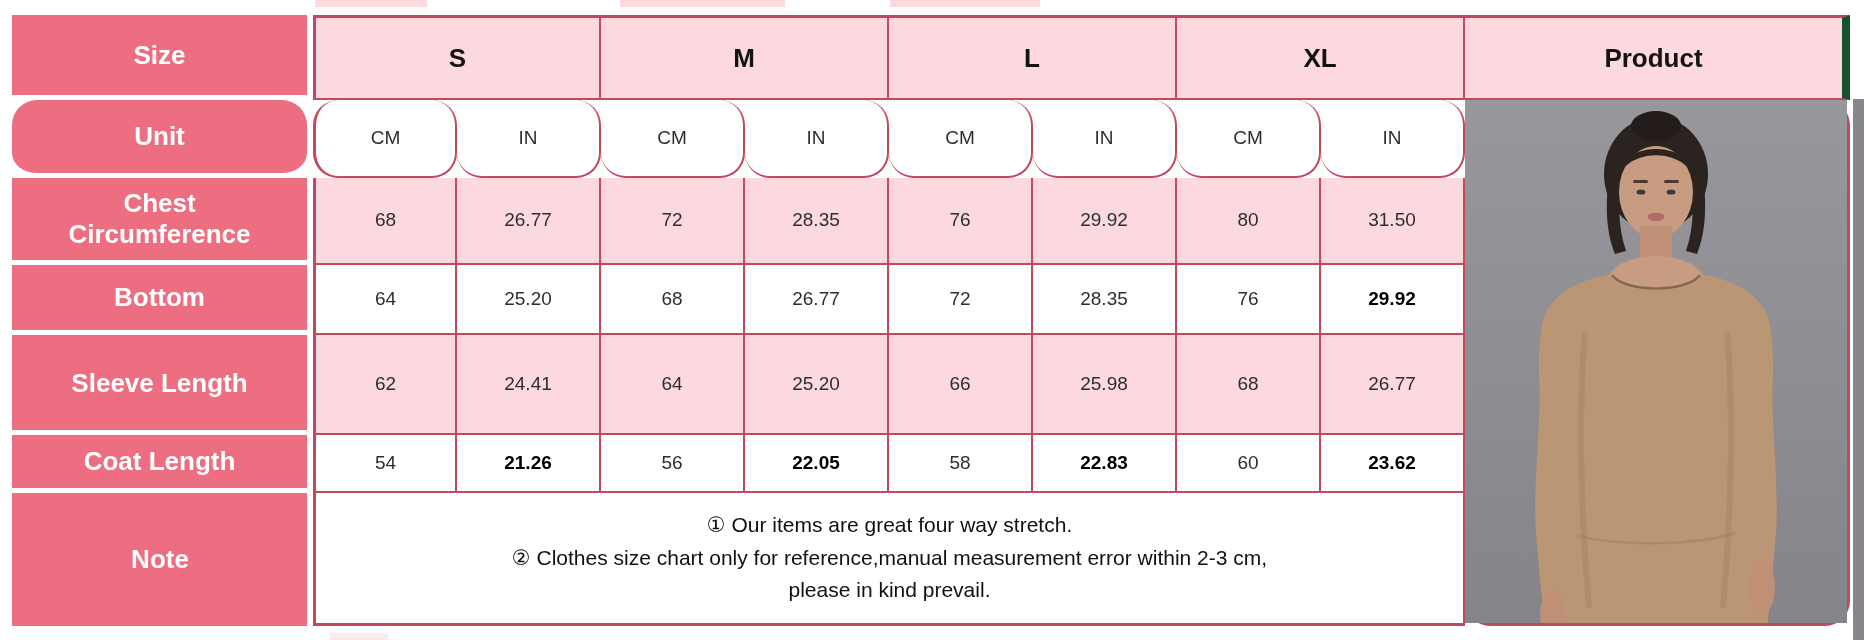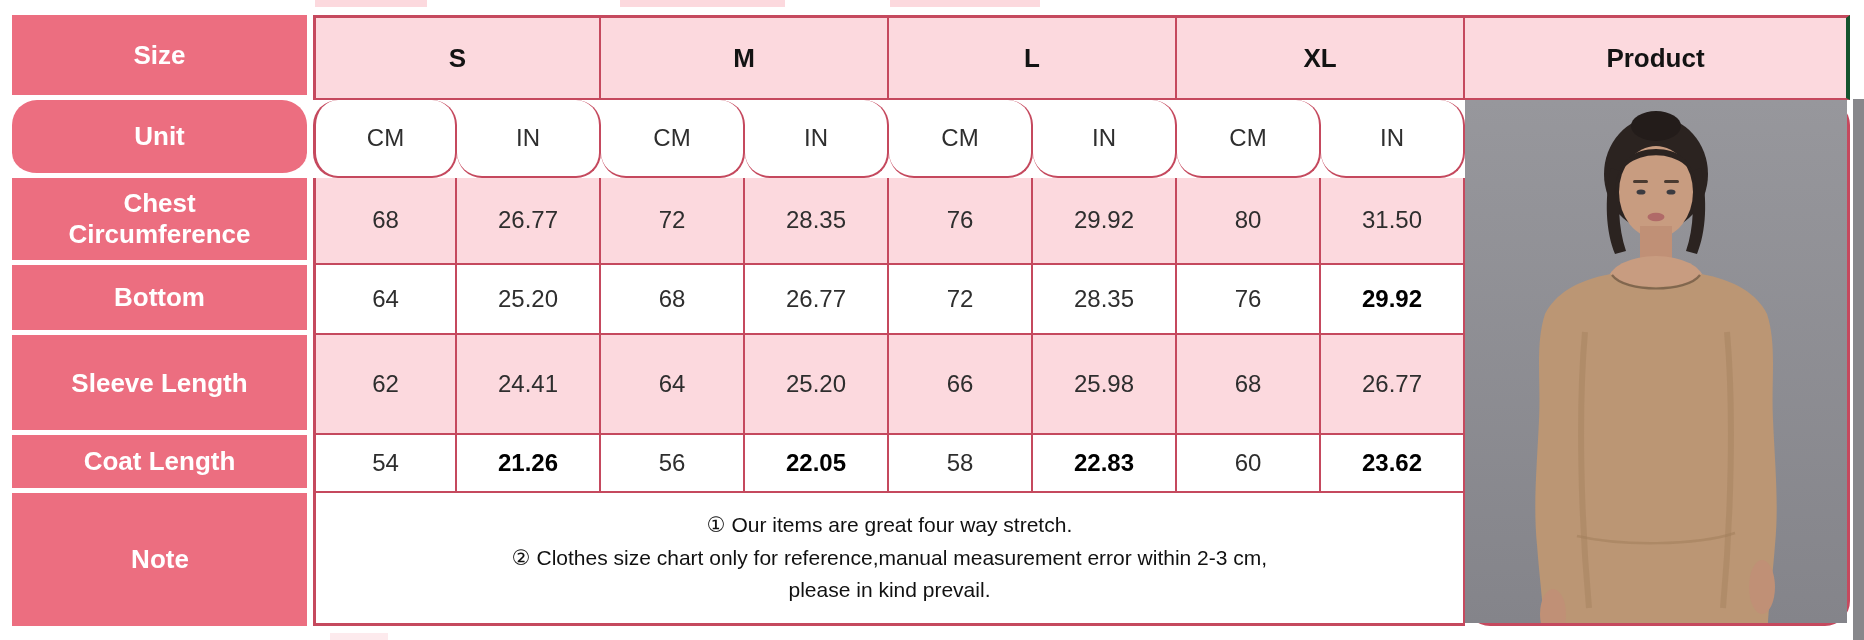--- a/index.html
+++ b/index.html
@@ -25,25 +25,25 @@
   }
   .label-cell.last{border-bottom:none;padding-left:27px;}
   .spacer{background:#ffffff;}
 
   
   .hdr{
     background:#fcd9de;color:#131313;font-weight:bold;font-size:26px;
     border-top:3px solid #c5495e;border-right:2px solid #c5495e;border-bottom:2px solid #c5495e;
   }
   .hdr.first{border-left:3px solid #c5495e;}
-  .hdr.product-hdr{border-right:4px solid #14532d;}
+  .hdr.product-hdr{border-right:8px solid #14532d;}
 
   
   .cell{
-    background:#ffffff;color:#2e2e2e;font-size:24px;
+    background:#ffffff;color:#2e2e2e;font-size:19px;
     border-right:2px solid #c5495e;border-bottom:2px solid #c5495e;
   }
   .cell.first{border-left:3px solid #c5495e;}
   tr.striped .cell{background:#fcd9de;}
 
   
   .note-cell{
     background:#ffffff;color:#111111;font-size:21px;line-height:1.55;
     border-left:3px solid #c5495e;border-right:2px solid #c5495e;border-bottom:3px solid #c5495e;
   }

